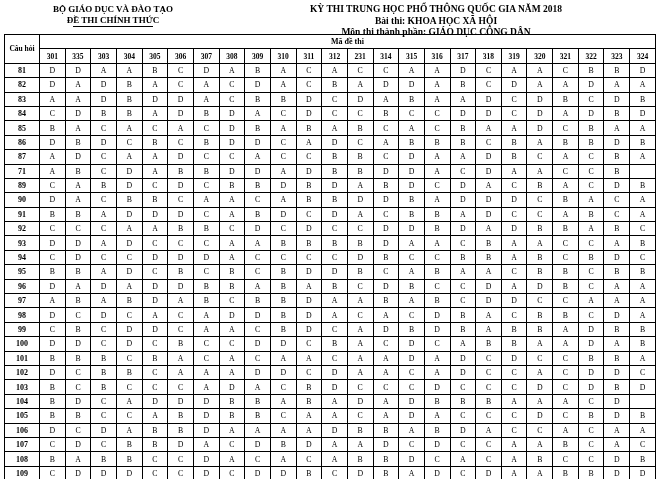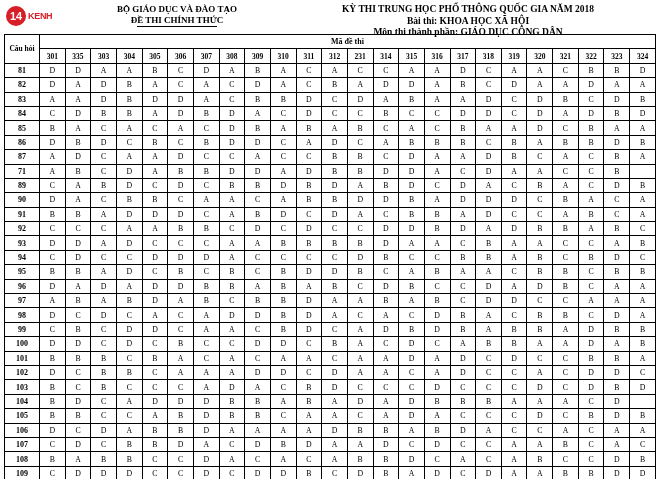--- a/index.html
+++ b/index.html
@@ -75,26 +75,20 @@
     border-bottom:0.5px solid #000;
   }
   .rowhead{font-weight:bold;font-size:8px;}
 </style>
 </head>
 <body>
 
 <div class="page">
 
   <div class="header">
-    <div class="logo">
-      <div class="logo-badge">14</div>
-      <div class="logo-text">
-        <div>KENH</div>
-      </div>
-    </div>
     <div class="hdr-left">
       <div>BỘ GIÁO DỤC VÀ ĐÀO TẠO</div>
       <div class="l2">ĐỀ THI CHÍNH THỨC</div>
       <div class="rule"></div>
     </div>
     <div class="hdr-right">
       <div>KỲ THI TRUNG HỌC PHỔ THÔNG QUỐC GIA NĂM 2018</div>
       <div>Bài thi:  KHOA HỌC XÃ HỘI</div>
       <div>Môn thi thành phần: GIÁO DỤC CÔNG DÂN</div>
     </div>

